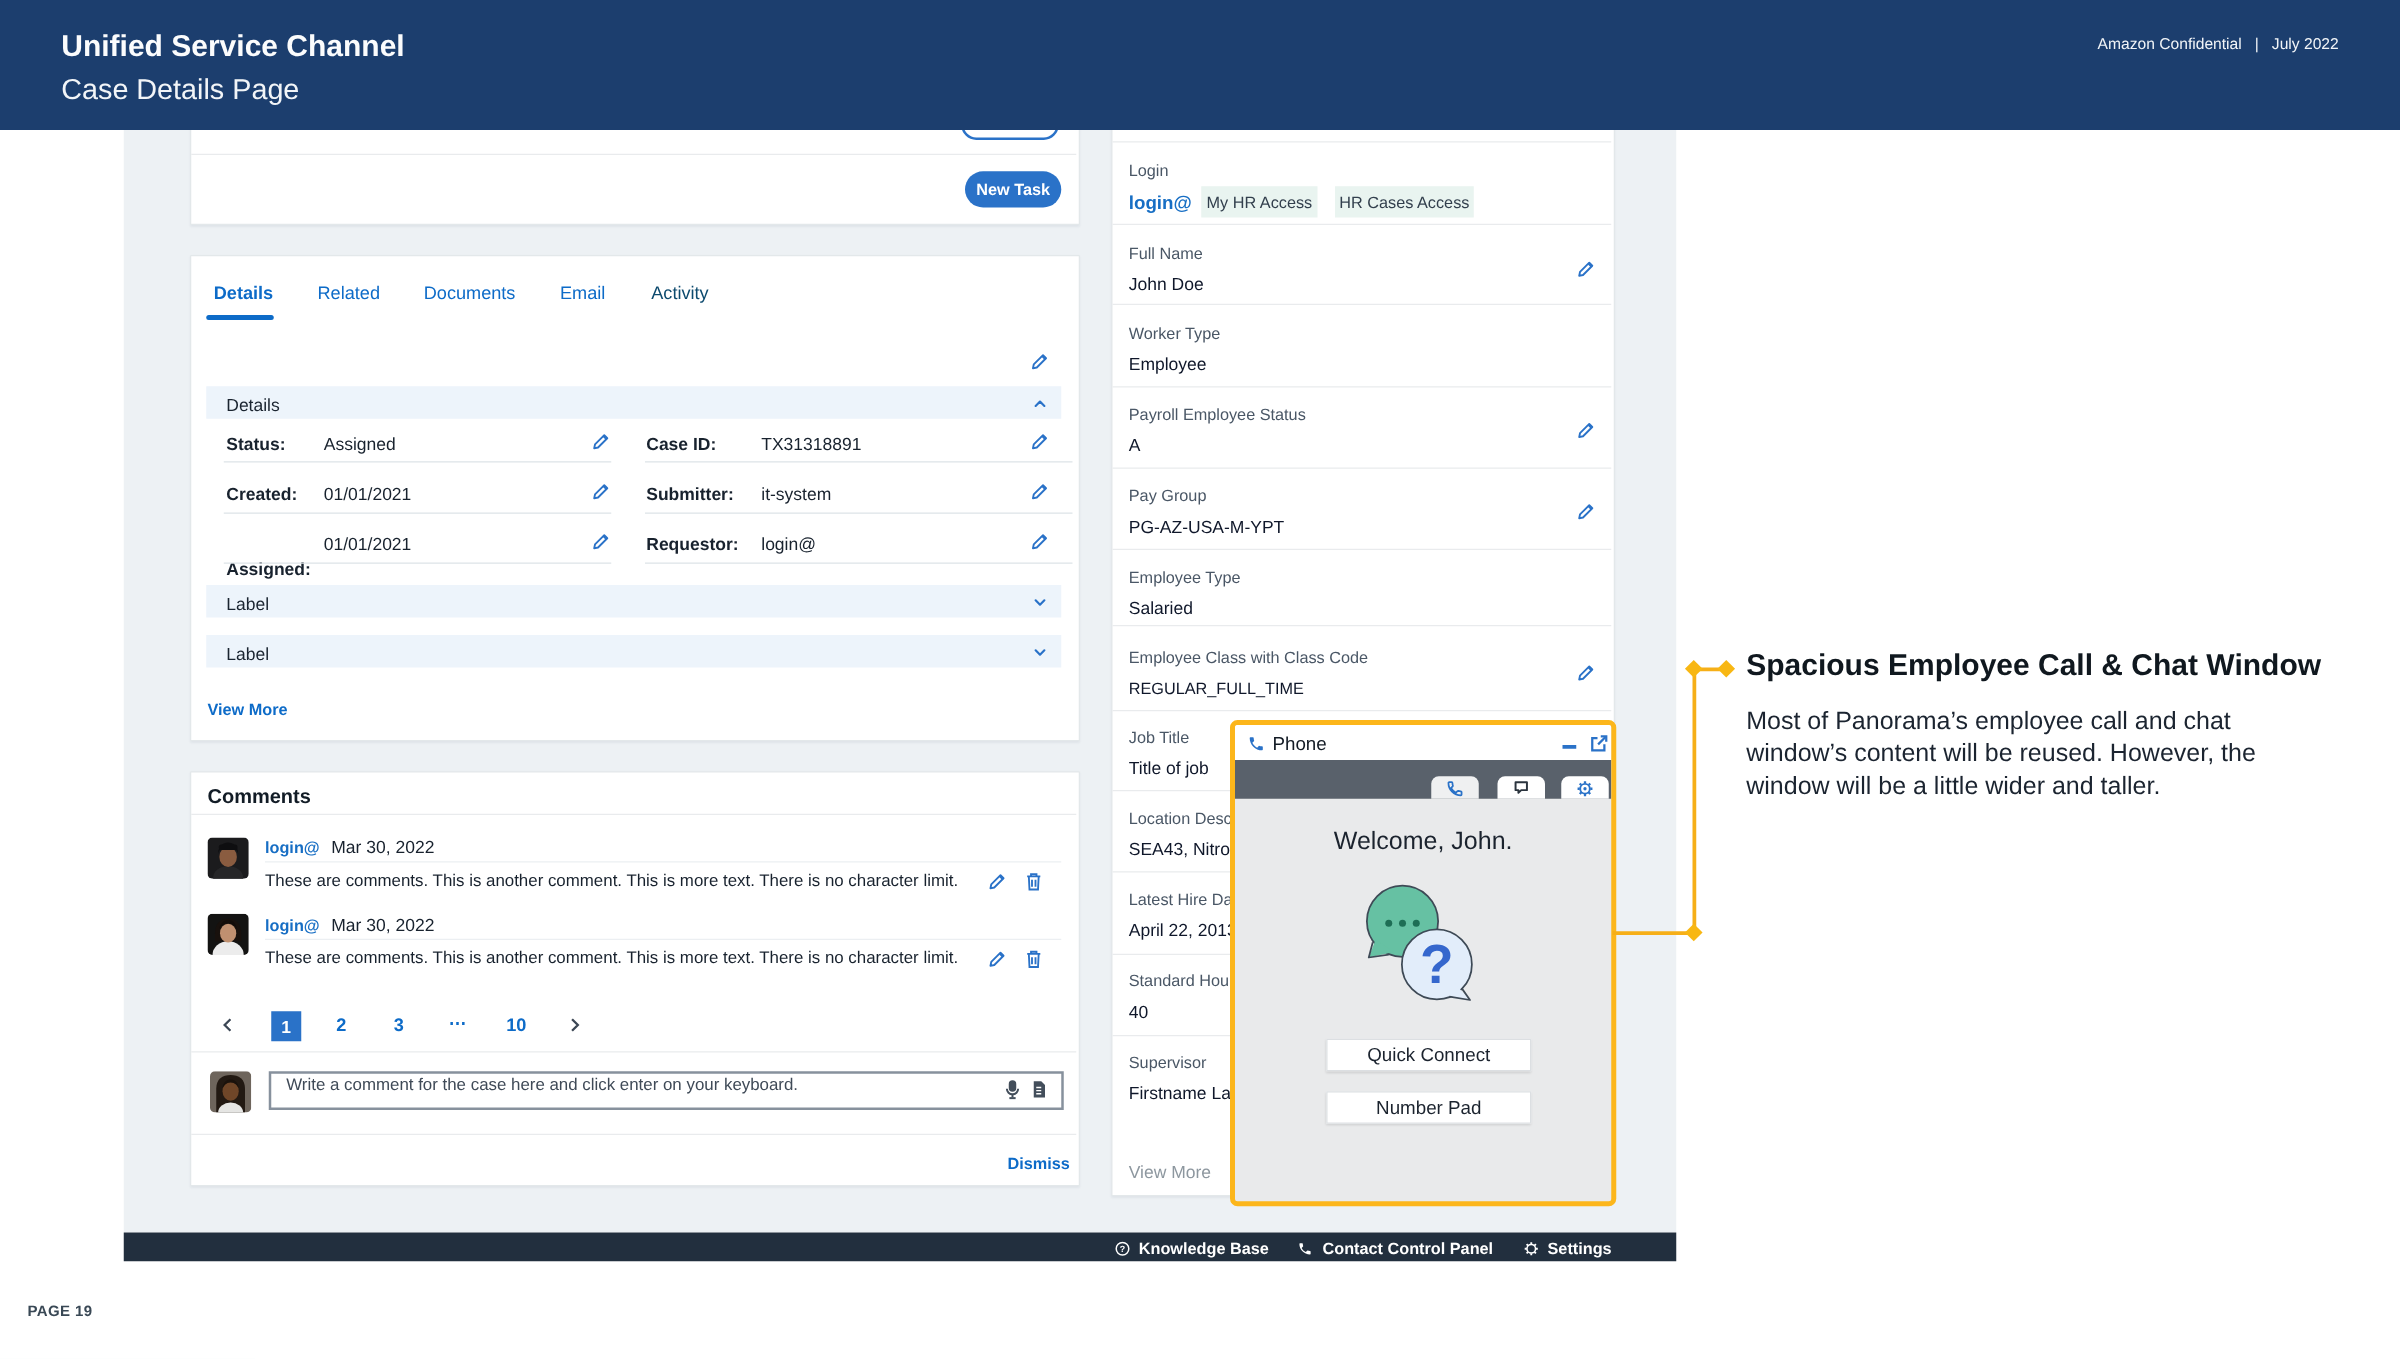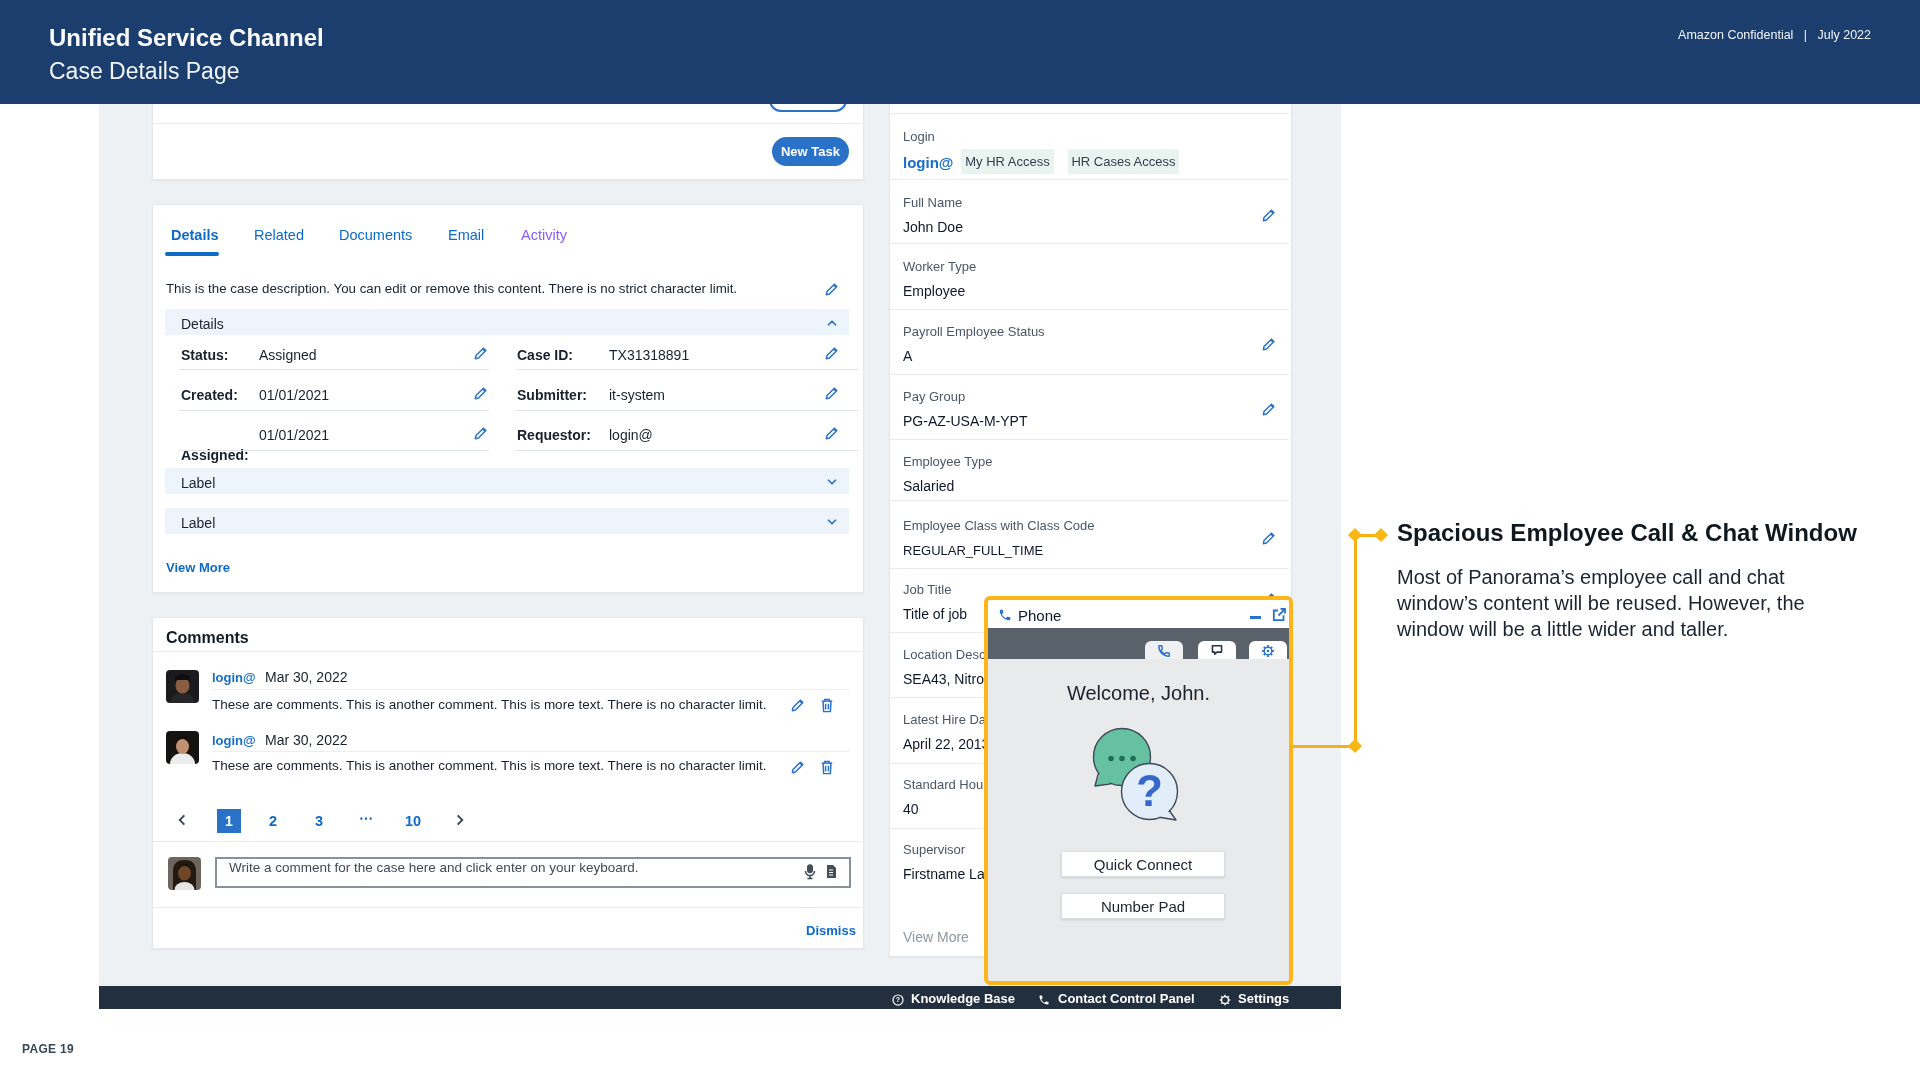--- a/index.html
+++ b/index.html
@@ -31,24 +31,23 @@
   <div class="card" style="left:152px;top:96px;width:710px;height:82px;"></div>
   <div class="hr" style="left:153px;top:123px;width:708px;"></div>
   <div class="a" style="left:769px;top:88px;width:78px;height:24px;border:2px solid #2a72c8;border-radius:14px;background:#fff;box-sizing:border-box;"></div>
   <div class="a" style="left:772px;top:137px;width:77px;height:29px;background:#2a72c8;border-radius:15px;color:#fff;font-size:13px;font-weight:bold;text-align:center;line-height:29px;">New Task</div>
 
   <div class="card" style="left:152px;top:204px;width:710px;height:387px;"></div>
   <div class="a" style="left:171px;top:227px;font-size:14.5px;font-weight:bold;color:#0d6bc8;">Details</div>
   <div class="a" style="left:254px;top:227px;font-size:14.5px;color:#0d6bc8;">Related</div>
   <div class="a" style="left:339px;top:227px;font-size:14.5px;color:#0d6bc8;">Documents</div>
   <div class="a" style="left:448px;top:227px;font-size:14.5px;color:#0d6bc8;">Email</div>
-  <div class="a" style="left:521px;top:227px;font-size:14.5px;color:#8b5cf6;">Activity</div>
+  <div class="a" style="left:521px;top:227px;font-size:14.5px;color:#0c4a6e;">Activity</div>
   <div class="a" style="left:165px;top:252px;width:54px;height:4px;background:#0d6bc8;border-radius:2px;"></div>
 
-  <div class="a" style="left:166px;top:281px;font-size:13.3px;color:#18222e;">This is the case description. You can edit or remove this content. There is no strict character limit.</div>
   <div class="a" style="left:824px;top:282px;"><svg width="15" height="15" viewBox="0 0 16 16" fill="none" stroke="#2a72c8" stroke-width="1.6" stroke-linejoin="round">
         <path d="M2.5 13.5l.7-3.3 7.9-7.9 2.6 2.6-7.9 7.9z"></path>
         <path d="M10.3 3.1l2.6 2.6"></path>
       </svg></div>
 
   <div class="acc" style="top:309px;">
       <span class="t">Details</span>
     <svg class="a" style="right:10px;top:7px;" width="14" height="14" viewBox="0 0 16 16" fill="none" stroke="#2a72c8" stroke-width="2" stroke-linecap="round" stroke-linejoin="round">
         <path d="M4 10l4-4 4 4"></path>
       </svg>
@@ -316,21 +315,21 @@
           <path d="M1 8h2.2"></path>
           <path d="M12.8 8H15"></path>
           <path d="M3.05 3.05l1.56 1.56"></path>
           <path d="M11.39 11.39l1.56 1.56"></path>
           <path d="M3.05 12.95l1.56-1.56"></path>
           <path d="M11.39 4.61l1.56-1.56"></path>
         </g>
       </svg></div>
   <div class="a" style="left:1238px;top:991px;font-size:13px;font-weight:bold;color:#fff;">Settings</div>
 
-  <div class="a" style="left:984px;top:596px;width:309px;height:389px;border:4px solid #fcb61b;border-radius:6px;background:#e9eaeb;box-sizing:border-box;overflow:hidden;padding-left:36px;">
+  <div class="a" style="left:984px;top:576px;width:309px;height:389px;border:4px solid #fcb61b;border-radius:6px;background:#e9eaeb;box-sizing:border-box;overflow:hidden;padding-left:36px;">
 
     <div class="a" style="left:0;top:0;width:301px;height:28px;background:#fff;"></div>
     <div class="a" style="left:10px;top:8px;"><svg width="14" height="14" viewBox="0 0 24 24" fill="#2a72c8">
           <path d="M6.62 10.79c1.44 2.83 3.76 5.14 6.59 6.59l2.2-2.2c.27-.27.67-.36 1.02-.24 1.12.37 2.33.57 3.57.57.55 0 1 .45 1 1V20c0 .55-.45 1-1 1-9.39 0-17-7.61-17-17 0-.55.45-1 1-1h3.5c.55 0 1 .45 1 1 0 1.25.2 2.45.57 3.57.11.35.03.74-.25 1.02l-2.2 2.2z"></path>
         </svg></div>
     <div class="a" style="left:30px;top:7px;font-size:15px;color:#121a24;">Phone</div>
     <div class="a" style="left:262px;top:16px;width:11px;height:3px;background:#2a72c8;"></div>
     <div class="a" style="left:283px;top:7px;"><svg width="16" height="16" viewBox="0 0 16 16" fill="none" stroke="#2a72c8" stroke-width="1.8">
           <path d="M7 3.5H2.8v9.7h9.7V8.3"></path>
           <path d="M9.6 2h4.4v4.4"></path>

